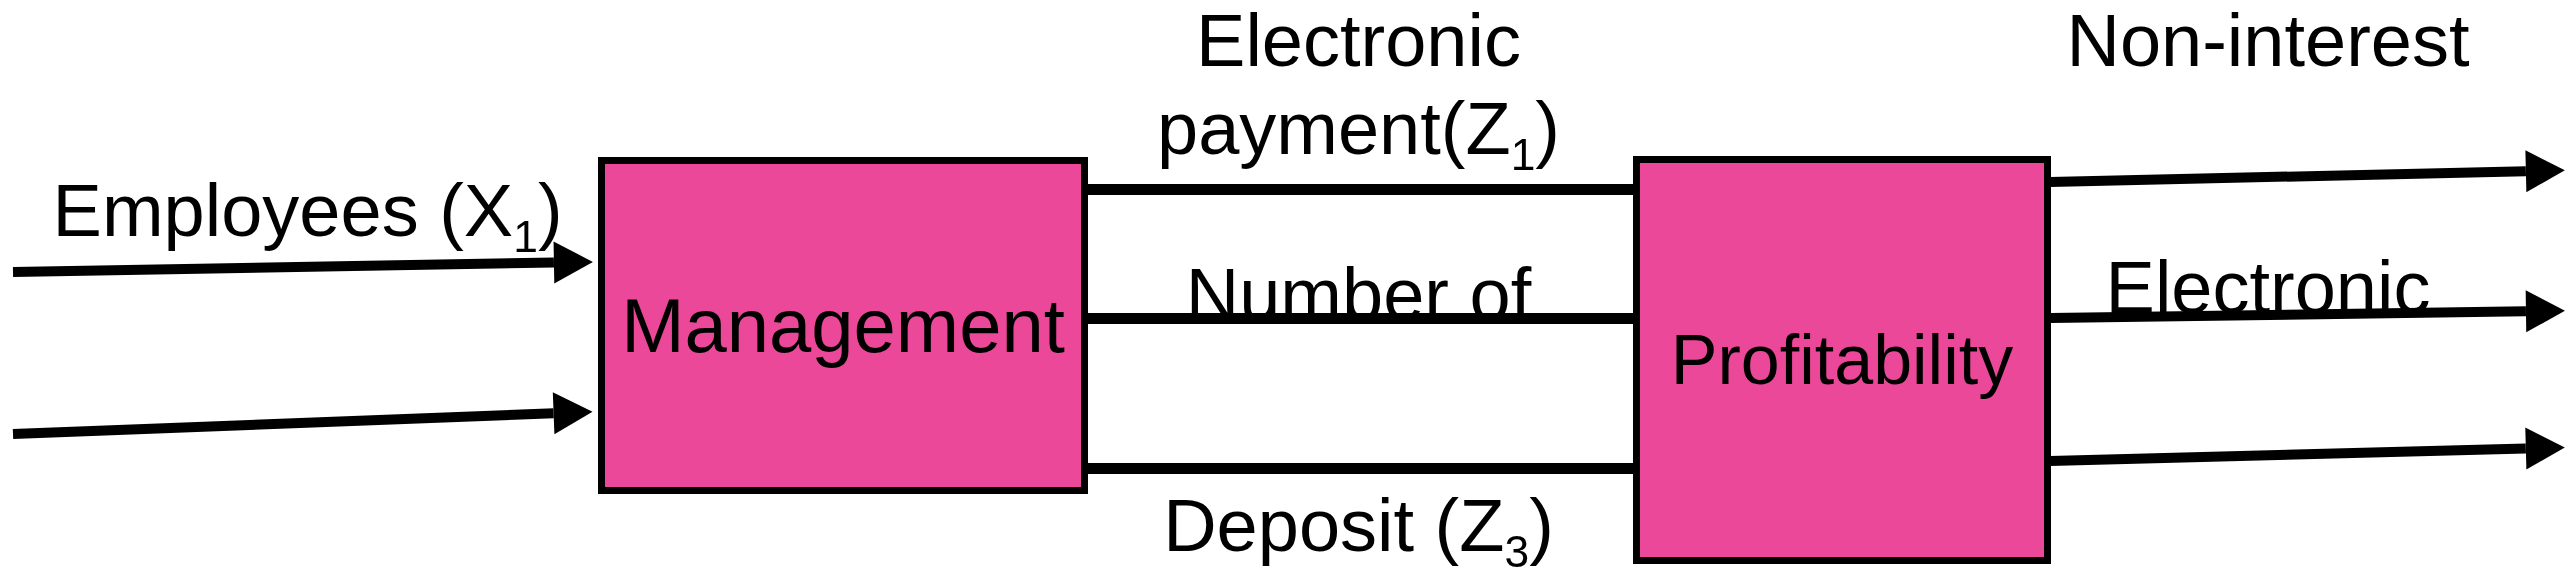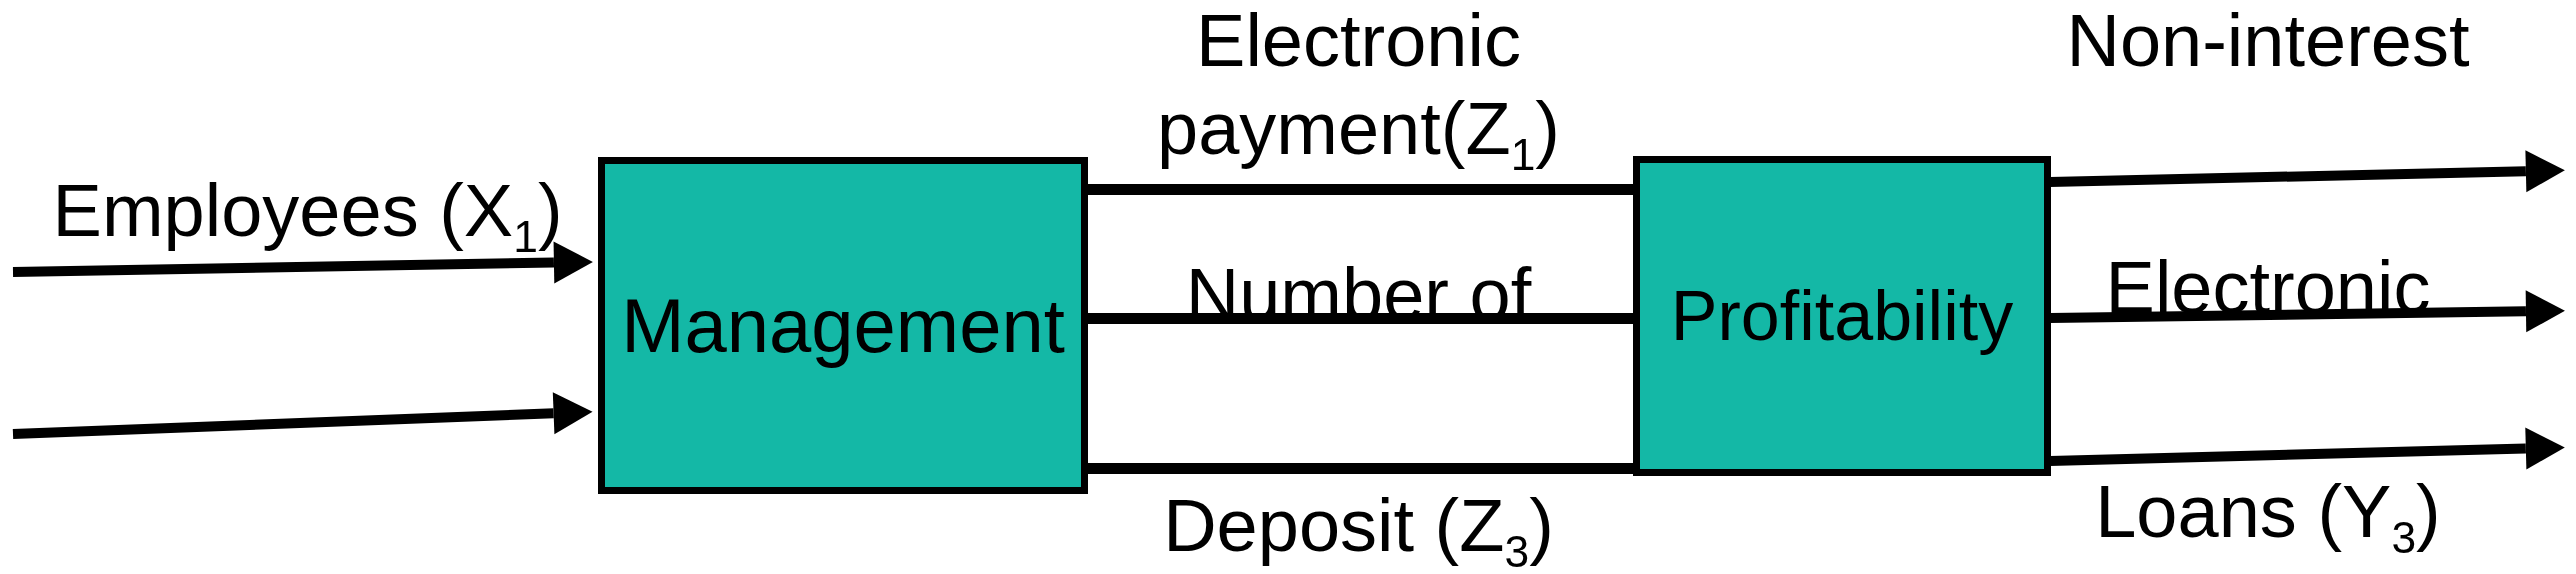--- a/index.html
+++ b/index.html
@@ -10,21 +10,21 @@
     background:#ffffff;
     font-family:"Liberation Sans", sans-serif;
     color:#000000;
     overflow:hidden;
   }
   
   .pbox{
     position:absolute;
     box-sizing:border-box;
     border:7px solid #000000;
-    background:#14b8a6;
+    background:#ec4899;
     display:flex;
     align-items:center;
     justify-content:center;
     z-index:3;
   }
   .pbox-label{
     white-space:nowrap;
     line-height:1;
   }
   
@@ -100,21 +100,21 @@
     <span>Electronic</span><br>
     <span><span>payment(Z</span><sub>1</sub><span>)</span></span>
   </div>
   <div class="lbl tight2" style="left:1086px;top:222px;width:545px;margin-top:24px;">
     <span>Number of</span><br>
   </div>
   <div class="lbl" style="left:1086px;top:482px;width:545px;">
     <span>Deposit (Z</span><sub>3</sub><span>)</span>
   </div>
 
-  <div class="pbox" style="left:1633px;top:156px;width:418px;height:320px;">
+  <div class="pbox" style="left:1633px;top:156px;width:418px;height:408px;">
     <span class="pbox-label" style="font-size:70px;">Profitability</span>
   </div>
 
   <div class="arrow" style="left:2050px;top:161px;width:515px;transform:rotate(-1.3deg);">
     <span class="shaft"></span>
     <span class="head"></span>
   </div>
   <div class="arrow" style="left:2050px;top:297px;width:515px;transform:rotate(-0.8deg);">
     <span class="shaft"></span>
     <span class="head"></span>
@@ -123,18 +123,15 @@
     <span class="shaft"></span>
     <span class="head"></span>
   </div>
 
   <div class="lbl" style="left:2013px;top:-2.6px;width:510px;">
     <span>Non-interest</span><br>
   </div>
   <div class="lbl" style="left:2013px;top:244px;width:510px;">
     <span>Electronic</span><br>
   </div>
-  <div class="lbl" style="left:2013px;top:468px;width:510px;">
-    <span>Loans (Y</span><sub>3</sub><span>)</span>
-  </div>
 
 </div>
 
 
 </body></html>

